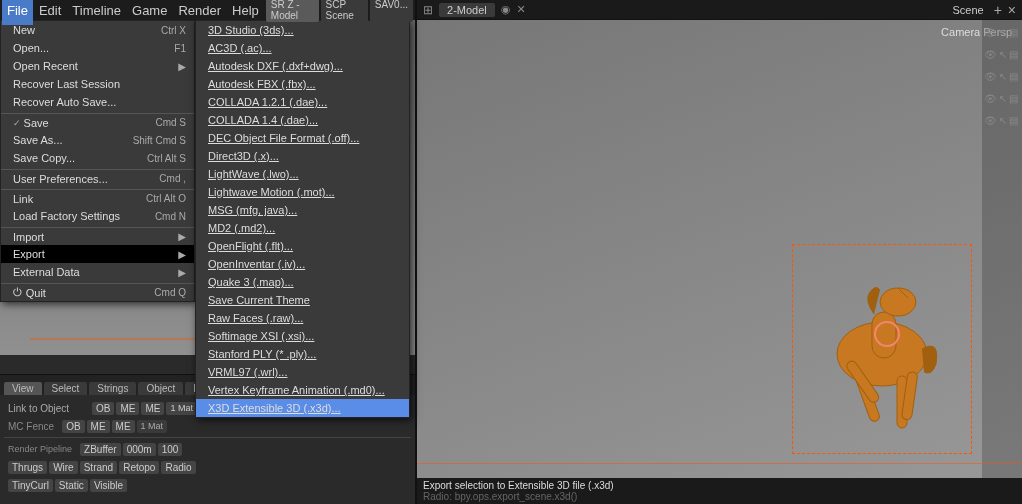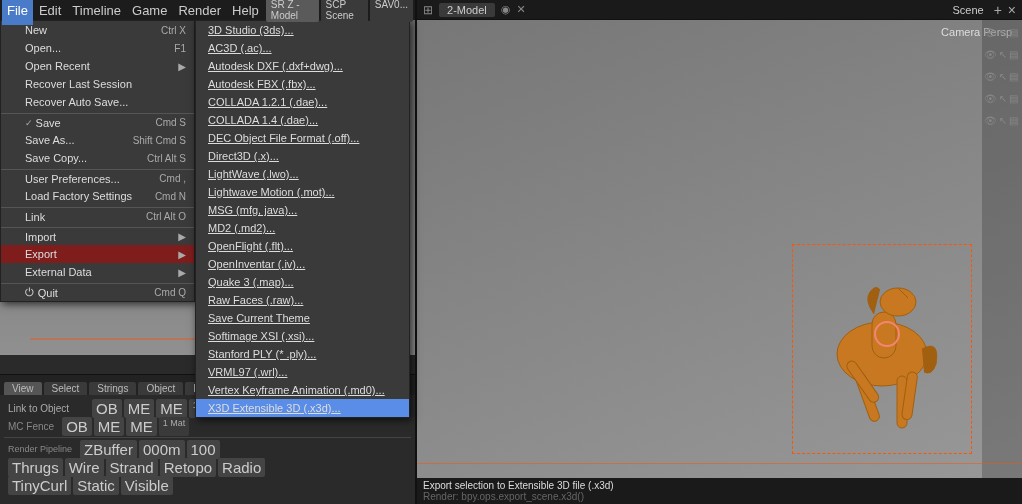--- a/index.html
+++ b/index.html
@@ -31,21 +31,21 @@
       width: 195px;
       background: #3a3a3a;
       border: 1px solid #222;
       z-index: 100;
       box-shadow: 2px 2px 8px rgba(0,0,0,0.7);
     }
     .file-dropdown-item {
       display: flex;
       justify-content: space-between;
       align-items: center;
-      padding: 2px 8px 2px 24px;
+      padding: 2px 8px 2px 12px;
       color: #ddd;
       font-size: 11px;
       cursor: pointer;
       min-height: 18px;
       text-align: right;
     }
     .file-dropdown-item.separator {
       border-top: 1px solid #555;
       margin-top: 2px;
       padding-top: 2px;
@@ -168,21 +168,21 @@
       background: #555;
     }
 
     .prop-rows {
       padding: 4px;
     }
 
     .mini-btn {
       background: #444;
       color: #ccc;
-      font-size: 15px;
+      font-size: 10px;
       padding: 1px 4px;
       border-radius: 2px;
       cursor: pointer;
       text-align: center;
     }
 
     
     .left-menubar {
       height: 20px;
       background: #1c1c1c;
@@ -314,33 +314,33 @@
       <span class="shortcut">Shift Cmd S</span>
     </div>
     <div class="file-dropdown-item">
       <span>Save Copy...</span>
       <span class="shortcut">Ctrl Alt S</span>
     </div>
     <div class="file-dropdown-item separator">
       <span>User Preferences...</span>
       <span class="shortcut">Cmd ,</span>
     </div>
-    <div class="file-dropdown-item">
-      <span>Load Factory Settings</span>
-      <span class="shortcut">Cmd N</span>
-    </div>
     <div class="file-dropdown-item separator">
       <span>Link</span>
       <span class="shortcut">Ctrl Alt O</span>
     </div>
+    <div class="file-dropdown-item">
+      <span>Load Factory Settings</span>
+      <span class="shortcut">Cmd N</span>
+    </div>
     <div class="file-dropdown-item separator">
       <span>Import</span>
       <span class="arrow">▶</span>
     </div>
-    <div class="file-dropdown-item" style="background:#7f1d1d;">
+    <div class="file-dropdown-item" style="background:#000000;">
       <span>Export</span>
       <span class="arrow">▶</span>
     </div>
     <div class="file-dropdown-item">
       <span>External Data</span>
       <span class="arrow">▶</span>
     </div>
     <div class="file-dropdown-item separator">
       <span style="display:flex;align-items:center;gap:4px;"><span style="font-size:11px;">⏻</span>Quit</span>
       <span class="shortcut">Cmd Q</span>
@@ -387,24 +387,24 @@
     <div class="export-item">
         <span>OpenFlight (.flt)...</span>
       </div>
     <div class="export-item">
         <span>OpenInventar (.iv)...</span>
       </div>
     <div class="export-item">
         <span>Quake 3 (.map)...</span>
       </div>
     <div class="export-item">
+        <span>Save Current Theme</span>
+      </div>
+    <div class="export-item">
         <span>Raw Faces (.raw)...</span>
-      </div>
-    <div class="export-item">
-        <span>Save Current Theme</span>
       </div>
     <div class="export-item">
         <span>Softimage XSI (.xsi)...</span>
       </div>
     <div class="export-item">
         <span>Stanford PLY (* .ply)...</span>
       </div>
     <div class="export-item">
         <span>VRML97 (.wrl)...</span>
       </div>
@@ -547,18 +547,18 @@
 
         <circle cx="85" cy="90" r="12" fill="none" stroke="#ff8888" stroke-width="2" opacity="0.8"></circle>
       </svg>
 
       <div style="position:absolute;bottom:50px;right:50px;width:180px;height:210px;border:1px dashed #ff5500;pointer-events:none;"></div>
 
       <div style="position:absolute;bottom:40px;left:0;right:0;height:1px;background:rgba(255,80,0,0.5);"></div>
 
       <div style="position:absolute;bottom:0;left:0;right:0;background:#1a1a1a;padding:2px 6px;">
         <div style="color:#ddd;font-size:10px;">Export selection to Extensible 3D file (.x3d)</div>
-        <div style="color:#666;font-size:10px;">Render: bpy.ops.export_scene.x3d()</div>
+        <div style="color:#666;font-size:10px;">Radio: bpy.ops.export_scene.x3d()</div>
       </div>
     </div>
 
   </div>
 </div>
 
 </body></html>

